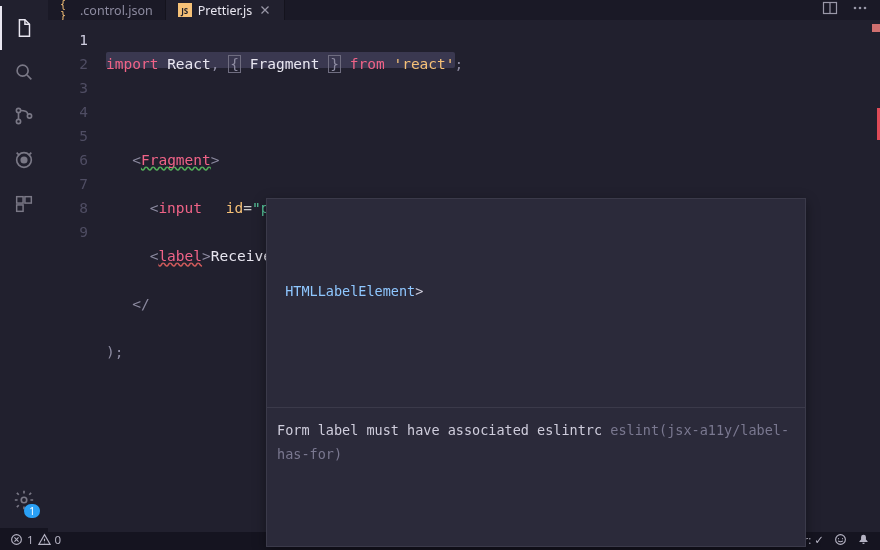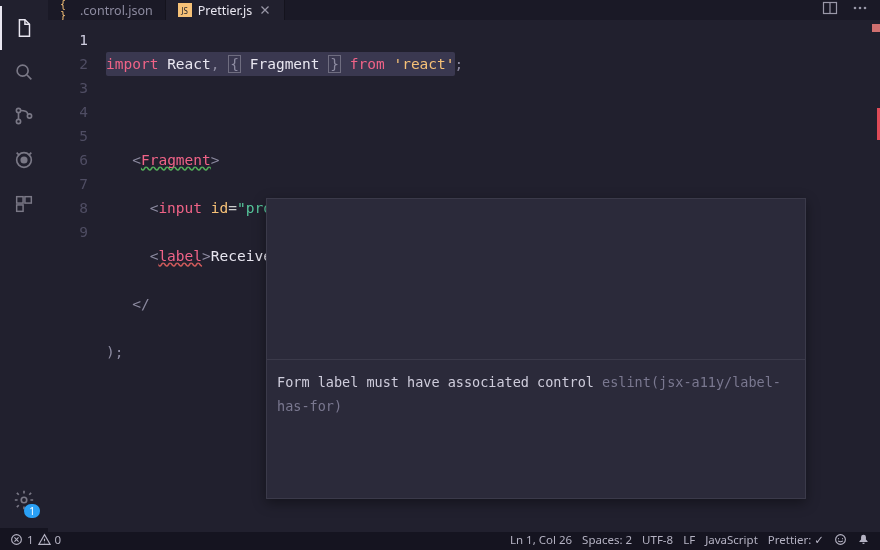--- a/index.html
+++ b/index.html
@@ -33,30 +33,30 @@
 .tab-ic { width:14px; height:14px; display:flex; align-items:center; justify-content:center; }
 .tab-actions { margin-left:auto; display:flex; align-items:center; gap:14px; padding-right:12px; color:#9a98a8; }
 .tab-actions svg{width:16px;height:16px;}
 .ed { flex:1; display:flex; background:#21202e; font-family:Consolas,Menlo,monospace; font-size:14.5px; line-height:24px; position:relative; }
 .gutter { width:58px; text-align:right; color:#4f4d63; padding:8px 18px 0 0; user-select:none; }
 .gutter .cur { color:#d0cee0; }
 .code { flex:1; padding:8px 0 0 0; white-space:pre; position:relative; }
 .mmap { width:24px; background:#21202e; position:relative; }
 .mstrip { position:absolute; top:4px; right:0; width:8px; height:8px; background:#d07070; }
 .mred { position:absolute; top:88px; right:0; width:3px; height:32px; background:#df4b58; }
-.hl { background:#3a3850; display:inline-block; height:24px; border-radius:2px; }
+.hl { background:#3a3850; display:inline-block; height:16px; border-radius:2px; }
 .br { border:1px solid #6f6d80; padding:0 1px; }
 .sq { text-decoration:underline wavy #53b05a; text-decoration-skip-ink:none; }
 .sqr{ text-decoration:underline wavy #d05a5a; text-decoration-skip-ink:none; }
 .tk-kw{color:#f06387;}
 .tk-id{color:#e8e6f0;}
 .tk-pn{color:#8c8aa0;}
 .tk-str{color:#f6c177;}
 .tk-tag{color:#f06387;}
-.tk-attr{color:#f6c177;}
+.tk-attr{color:#f6c177;margin-left:15px;}
 .tk-val{color:#56c49a;}
 .tk-fr{color:#e8e6f0;}
 .hover {
   position:absolute; left:160px; top:178px; width:540px;
   background:#2b2a3a; border:1px solid #3b3a4a; font-size:13.5px;
   font-family:Consolas,Menlo,monospace; color:#cfcddc;
   box-shadow:0 4px 12px rgba(0,0,0,.4);
 }
 .hover-sig{ padding:8px 10px; line-height:24px; }
 .hover-msg{ padding:10px 10px 8px; border-top:1px solid #3b3a4a; white-space:normal; font-family:Consolas,Menlo,monospace; }
@@ -121,21 +121,21 @@
   </div>
 
   <div class="main">
 
     <div class="tabbar">
       <div class="tab">
         <span class="tab-ic" style="color:#f6c177;font-size:10px;font-family:monospace;">{ }</span>
         <span>.control.json</span>
       </div>
       <div class="tab active">
-        <span class="tab-ic" style="background:#f6c177;color:#1e1e2a;font-size:8px;font-weight:400;width:14px;height:14px;">JS</span>
+        <span class="tab-ic" style="background:#f6c177;color:#1e1e2a;font-size:8px;font-weight:700;width:14px;height:14px;">JS</span>
         <span>Prettier.js</span>
         <span class="tab-close">
             <svg viewBox="0 0 16 16" stroke="currentColor" stroke-width="1.4">
               <path d="M4 4l8 8M12 4l-8 8"></path>
             </svg>
           </span>
       </div>
       <div class="tab-actions">
         <span><svg viewBox="0 0 16 16" fill="none" stroke="currentColor" stroke-width="1.2">
               <rect x="1.5" y="2.5" width="13" height="11"></rect>
@@ -167,22 +167,23 @@
 <div>   <span class="tk-pn">&lt;</span><span class="tk-tag sq">Fragment</span><span class="tk-pn">&gt;</span></div>
 <div>     <span class="tk-pn">&lt;</span><span class="tk-tag">input</span> <span class="tk-attr">id</span>=<span class="tk-val">"promo"</span> <span class="tk-attr">type</span>=<span class="tk-val">"checkbox"</span><span class="tk-pn">&gt;</span><span class="tk-pn">&lt;/</span><span class="tk-tag">input</span><span class="tk-pn">&gt;</span></div>
 <div>     <span class="tk-pn">&lt;</span><span class="tk-tag sqr">label</span><span class="tk-pn">&gt;</span><span class="tk-id">Receive promotional offers?</span><span class="tk-pn">&lt;/</span><span class="tk-tag">label</span><span class="tk-pn">&gt;</span></div>
 <div>   <span class="tk-pn">&lt;/</span></div>
 <div><span class="tk-pn">);</span></div>
 <div>&nbsp;</div>
 
         
         <div class="hover">
           <div class="hover-sig">
+<div><span class="h-ty"> HTMLLabelElement</span><span>&gt;</span></div>
           </div>
-          <div class="hover-msg"><span>Form label must have associated control </span><span class="h-dim">eslint(jsx-a11y/label-has-for)</span></div>
+          <div class="hover-msg"><span>Form label must have associated eslintrc </span><span class="h-dim">eslint(jsx-a11y/label-has-for)</span></div>
           
         </div>
       </div>
       <div class="mmap">
         <div class="mstrip"></div>
         <div class="mred"></div>
       </div>
     </div>
   </div>
 </div>

